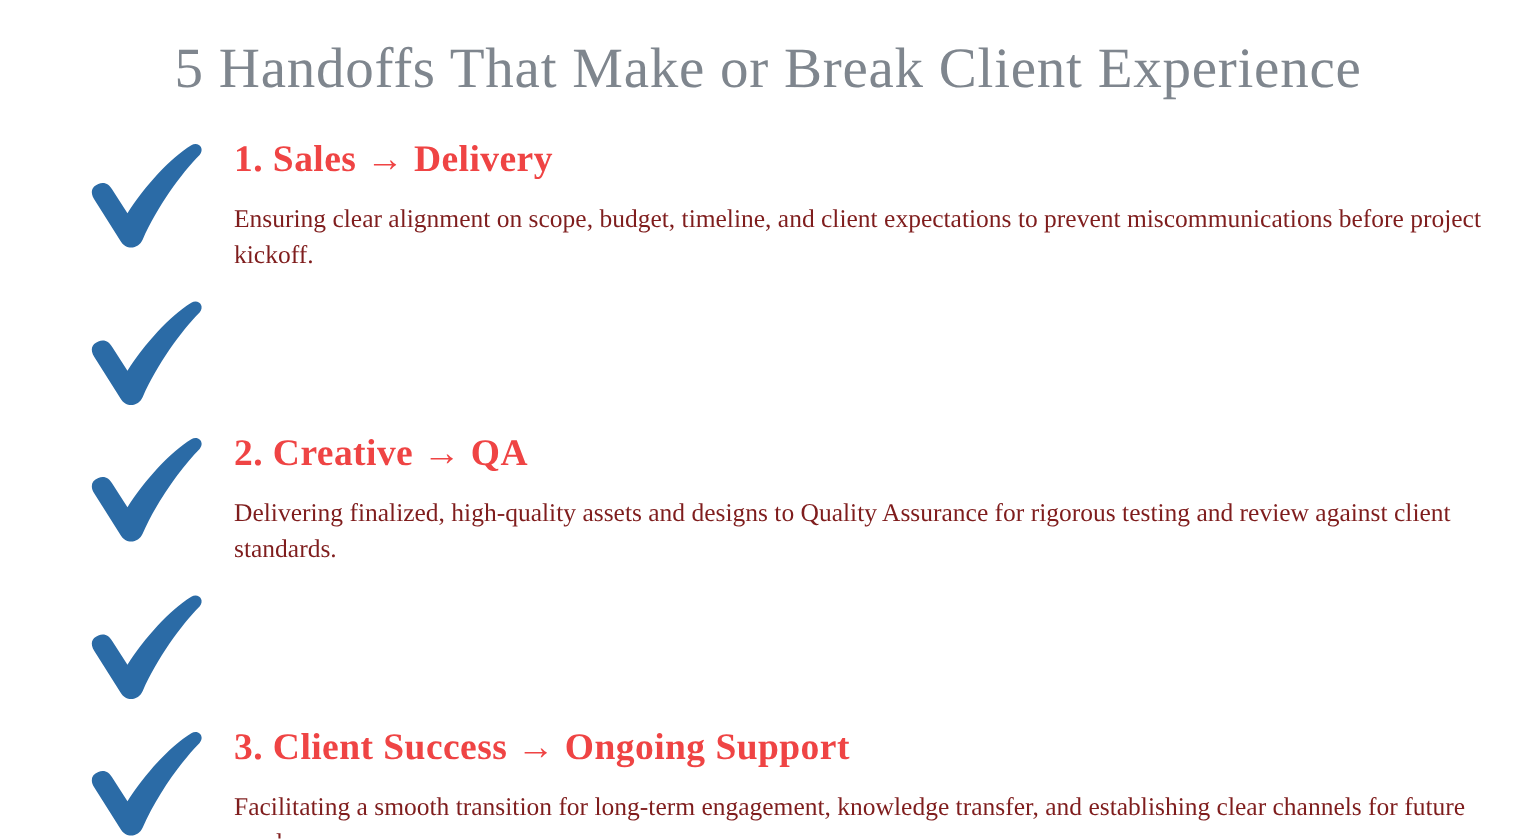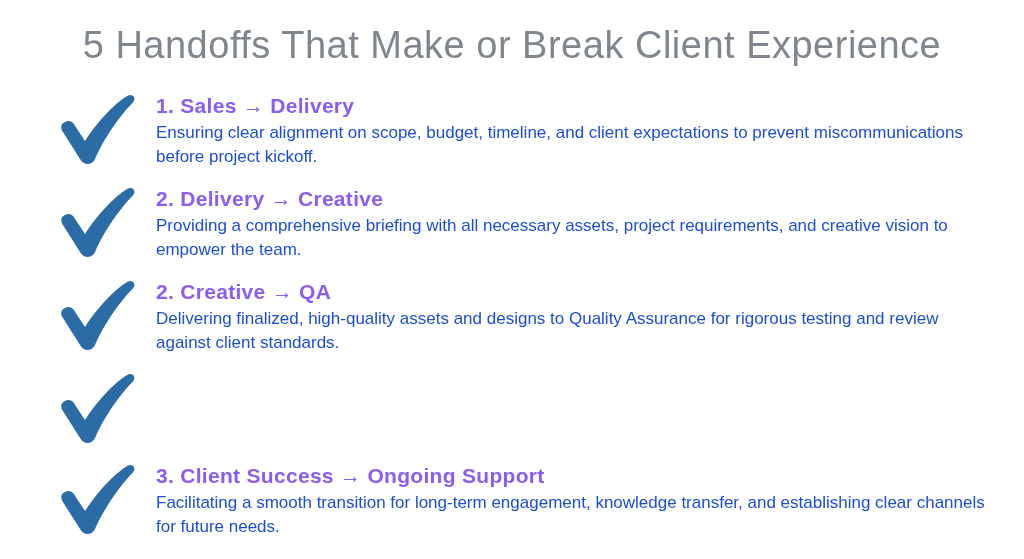--- a/index.html
+++ b/index.html
@@ -6,20 +6,21 @@
   html, body { width: 1024px; height: 559px; }
   body {
     background: #ffffff;
     font-family: "Liberation Sans", sans-serif;
     overflow: hidden;
   }
   .canvas {
     position: relative;
     width: 1024px;
     height: 559px;
+    font-family: Liberation Serif, serif;
   }
   .title {
     padding-top: 24px;
     text-align: center;
     font-size: 38px;
     font-weight: 300;
     letter-spacing: 0.5px;
     color: #7f868e;
   }
   .list {
@@ -39,31 +40,31 @@
     margin-right: 18px;
     display: inline-block;
     width: 82px;
     height: 74px;
   }
   .check svg { width: 82px; height: 74px; display: block; }
   .text-block {
     max-width: 835px;
   }
   .item-heading {
-    font-size: 21px;
+    font-size: 25px;
     font-weight: 600;
     letter-spacing: 0.3px;
-    color: #8b5cf6;
+    color: #ef4444;
     line-height: 30px;
   }
   .item-desc {
-    margin-top: 0;
+    margin-top: 12px;
     font-size: 17px;
     line-height: 24px;
-    color: #1d4ed8;
+    color: #7f1d1d;
   }
 </style>
 </head>
 <body>
 
 <div class="canvas">
 
   <h1 class="title">5 Handoffs That Make or Break Client Experience</h1>
 
   <div class="list">
@@ -79,24 +80,20 @@
         <div class="item-desc">Ensuring clear alignment on scope, budget, timeline, and client expectations to prevent miscommunications before project kickoff.</div>
       </div>
     </div>
 
     <div class="item">
       <span class="check">
         <svg viewBox="0 0 88 80" xmlns="http://www.w3.org/2000/svg" aria-hidden="true">
           <path fill="#2b6ba6" d="M10 31 C14 29 18 31 20 35 L31 52 C43 33 62 12 77 3 C82 0 87 5 83 10 C70 23 52 48 42 71 C39 78 30 79 26 72 L7 42 C4 37 5 33 10 31 Z"></path>
         </svg>
       </span>
-      <div class="text-block">
-        <div class="item-heading">2. Delivery → Creative</div>
-        <div class="item-desc">Providing a comprehensive briefing with all necessary assets, project requirements, and creative vision to empower the team.</div>
-      </div>
     </div>
 
     <div class="item">
       <span class="check">
         <svg viewBox="0 0 88 80" xmlns="http://www.w3.org/2000/svg" aria-hidden="true">
           <path fill="#2b6ba6" d="M10 31 C14 29 18 31 20 35 L31 52 C43 33 62 12 77 3 C82 0 87 5 83 10 C70 23 52 48 42 71 C39 78 30 79 26 72 L7 42 C4 37 5 33 10 31 Z"></path>
         </svg>
       </span>
       <div class="text-block">
         <div class="item-heading">2. Creative → QA</div>

